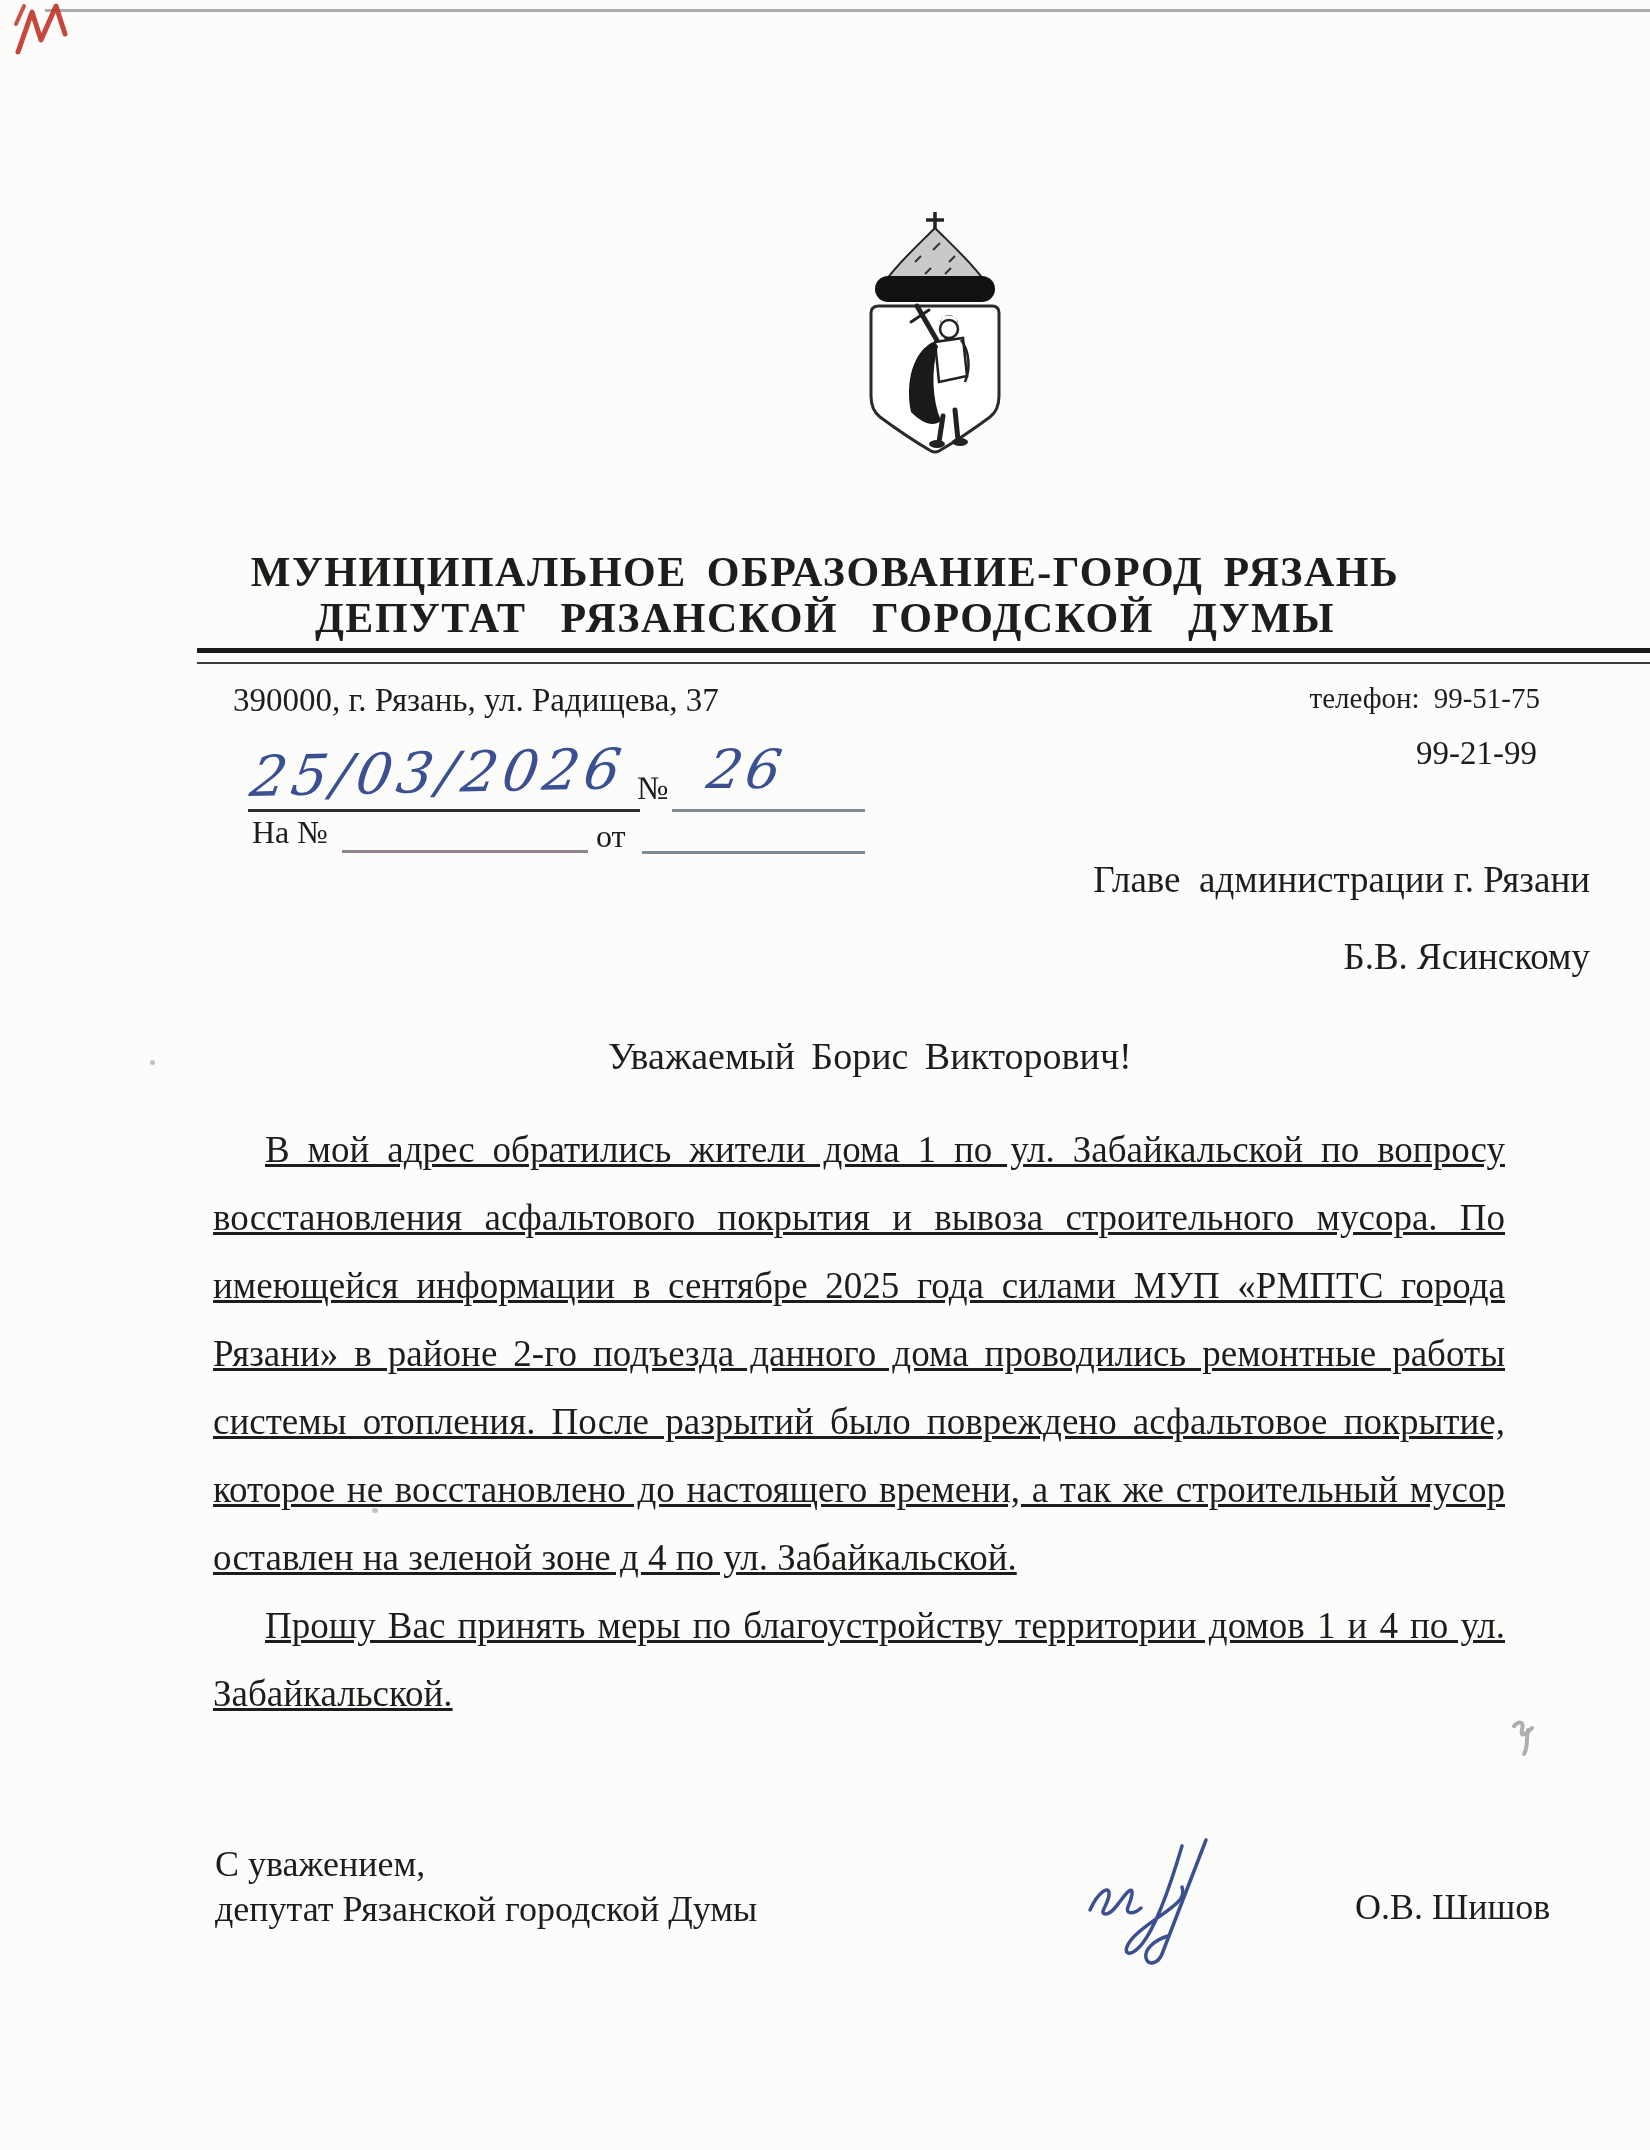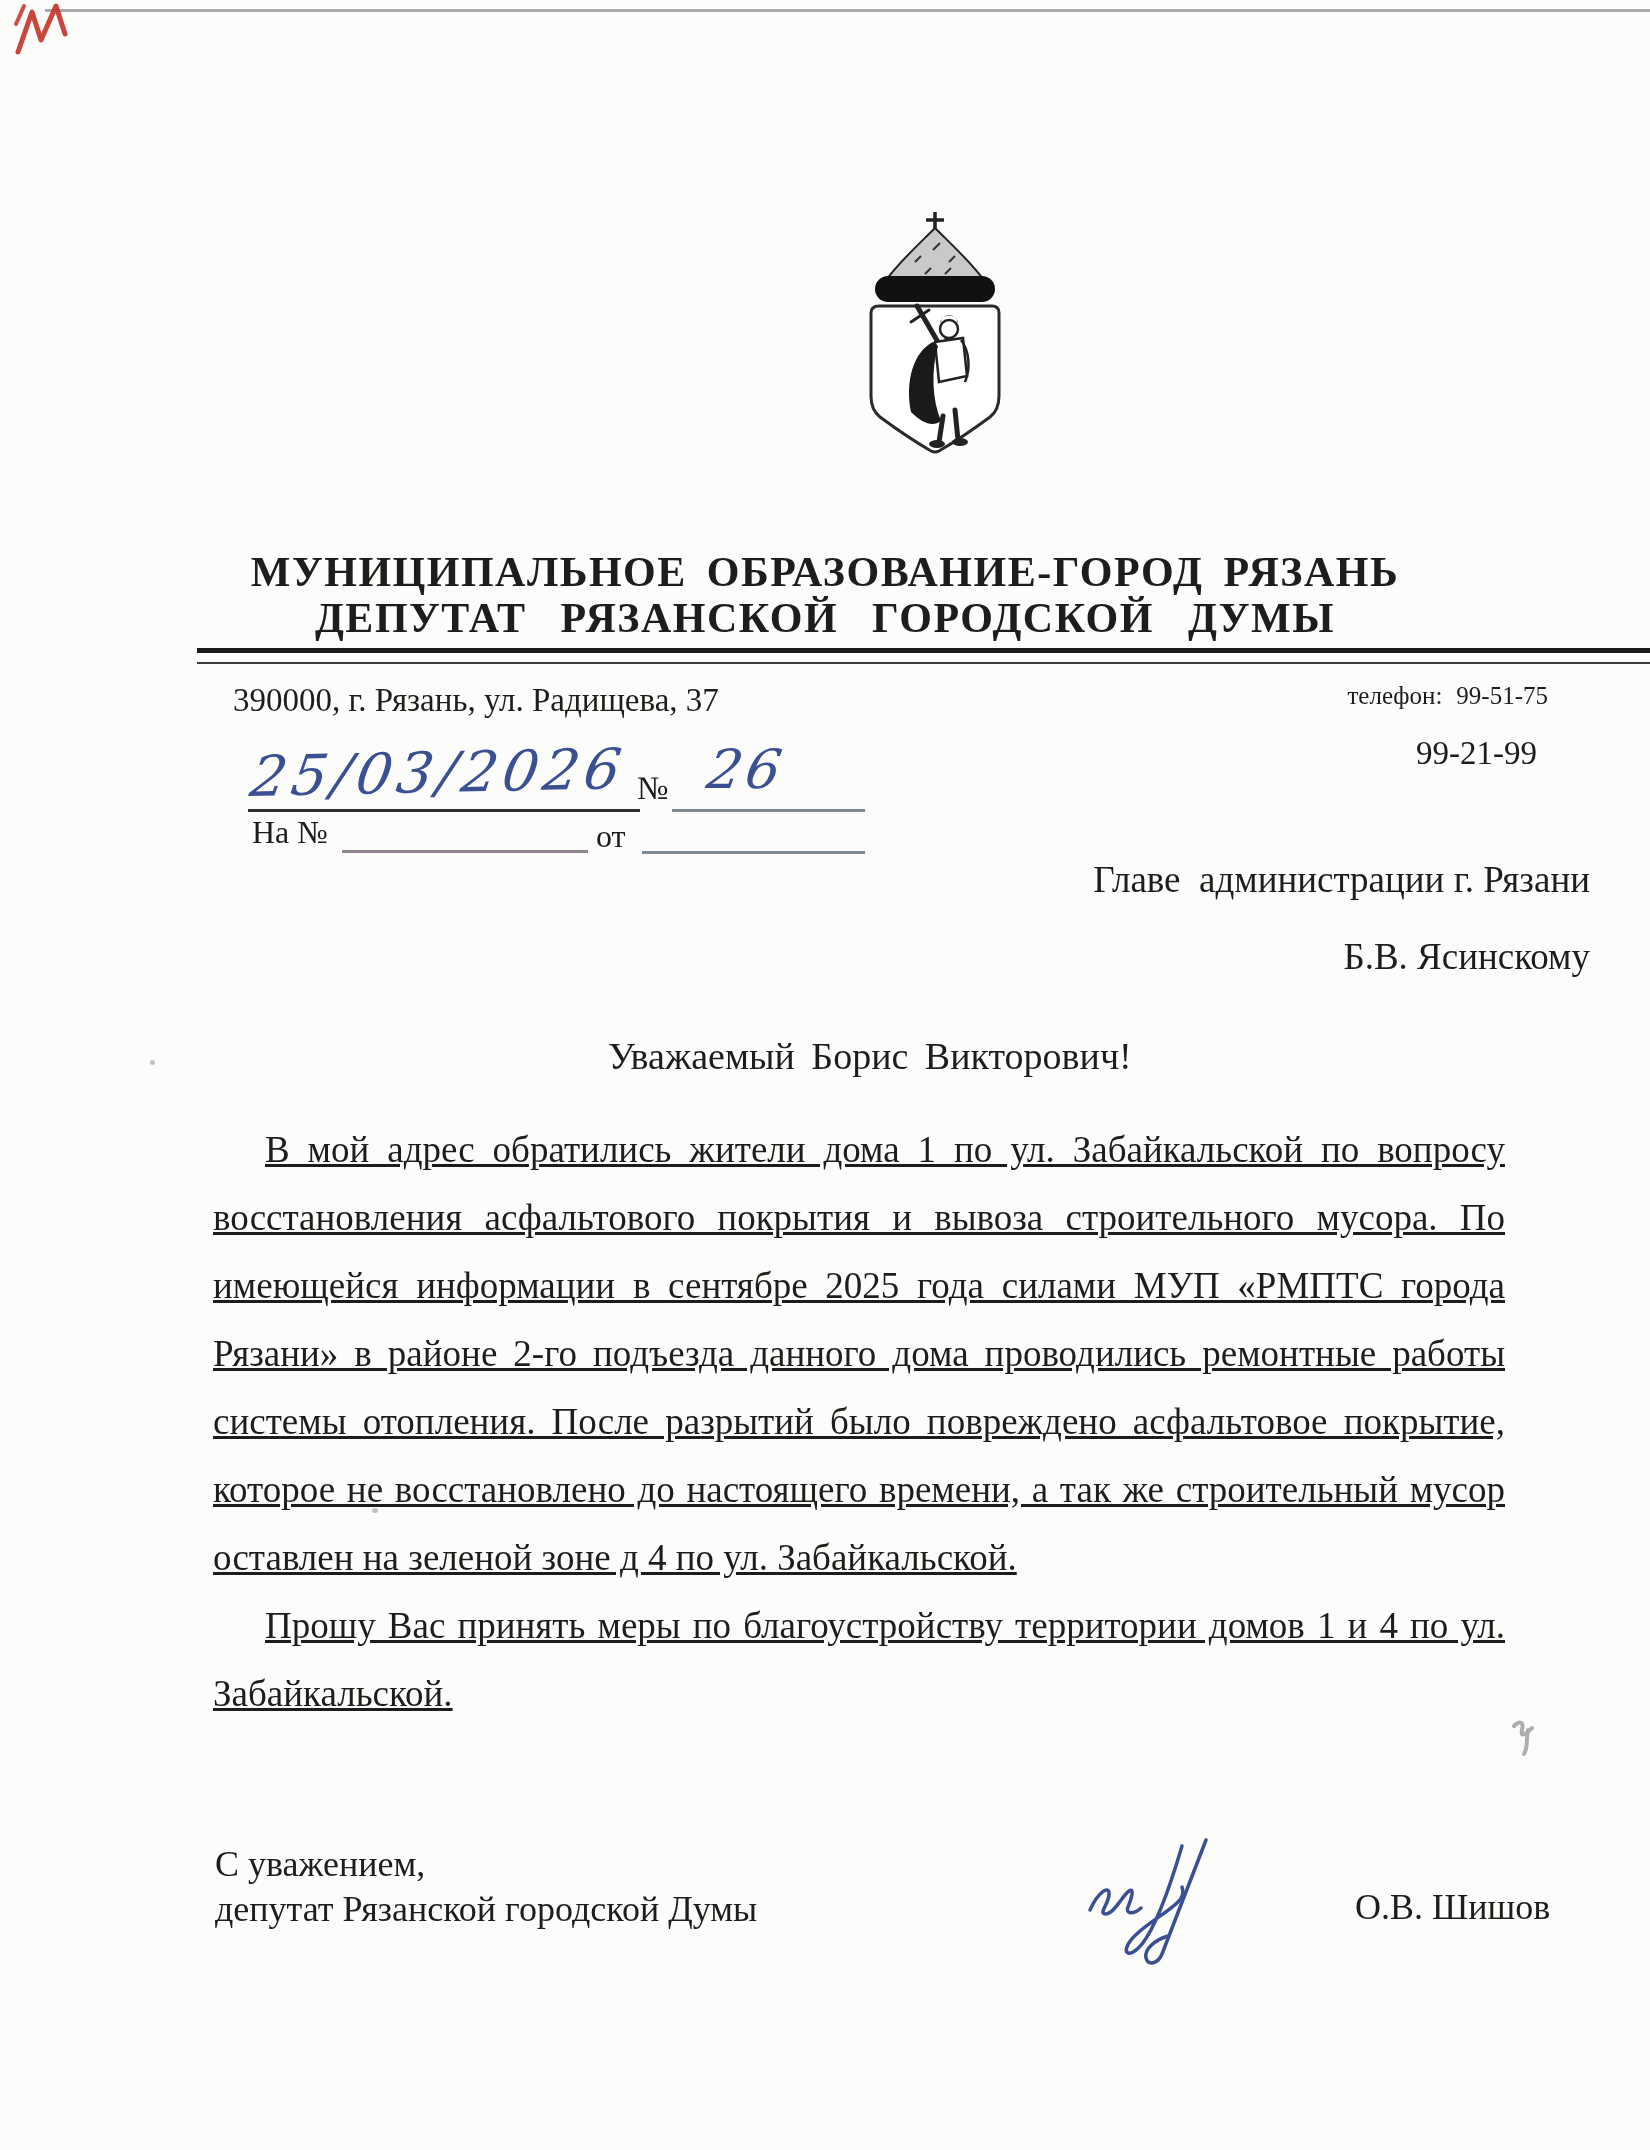--- a/index.html
+++ b/index.html
@@ -16,21 +16,21 @@
   
   .top-scan-line{top:9px;left:45px;right:0;height:3px;background:#8f8f8f;opacity:.75;}
   .speck{background:#9a9a9a;border-radius:50%;opacity:.6;}
   
   .org-line{left:0;width:100%;text-align:center;font-weight:bold;white-space:nowrap;}
   .org-line1{top:548px;font-size:42px;letter-spacing:1.5px;word-spacing:8px;}
   .org-line2{top:594px;font-size:42px;letter-spacing:1.5px;word-spacing:22px;}
   .rule-thick{top:648px;left:197px;right:0;height:5px;background:#1b1b1b;}
   .rule-thin{top:662px;left:197px;right:0;height:2px;background:#3c3c3c;}
   .sender-address{left:233px;top:682px;font-size:33px;}
-  .phone-line1{top:682px;right:102px;font-size:25px;text-align:left;}
+  .phone-line1{top:682px;right:110px;font-size:29px;text-align:left;}
   .phone-line1 .num{margin-left:14px;}
   .phone-line2{top:735px;right:113px;font-size:33px;text-align:left;}
   
   .hand{
     font-family:"DejaVu Serif", serif;
     font-style:italic;
     color:#3b4f93;
   }
   .hand-date{left:252px;top:740px;font-size:56px;letter-spacing:5px;transform:skewX(-10deg) rotate(-1.2deg);}
   .no-sign{left:637px;top:770px;font-size:33px;font-weight:normal;}

